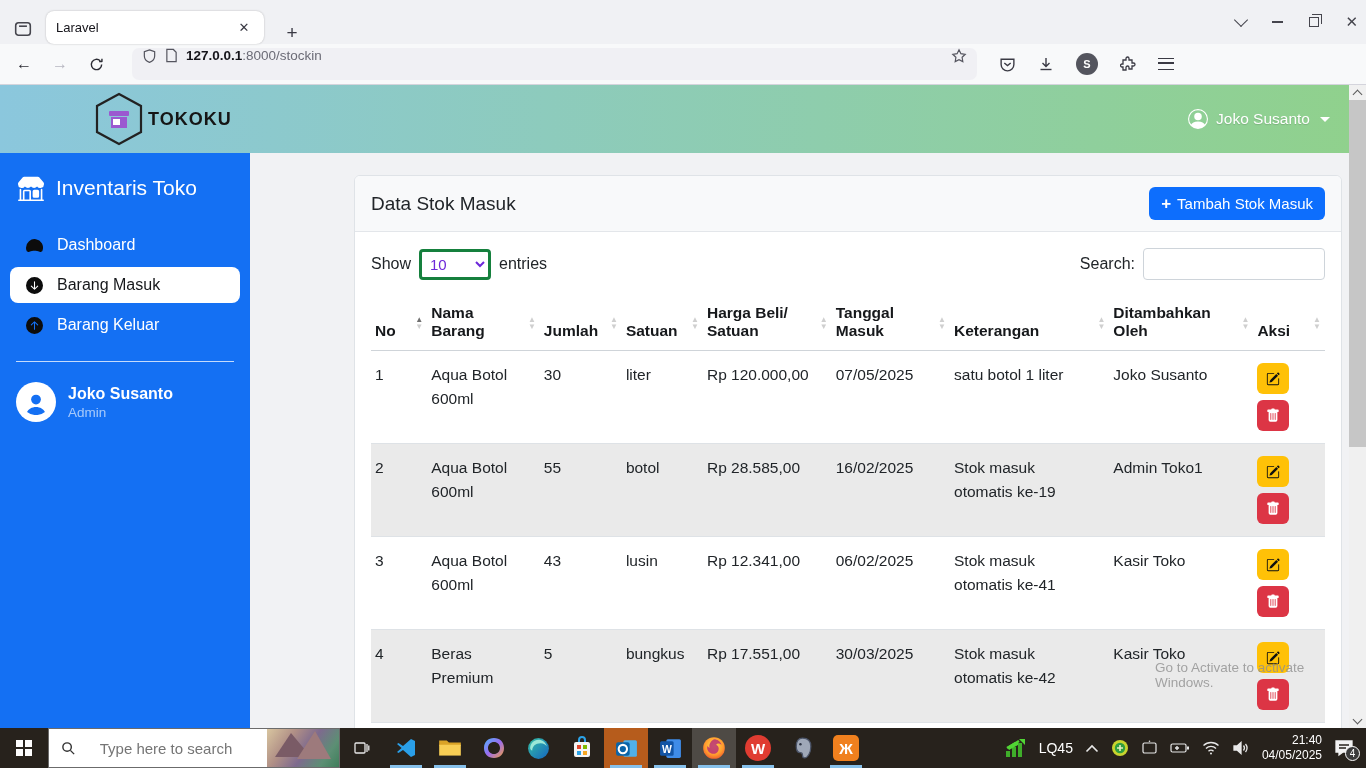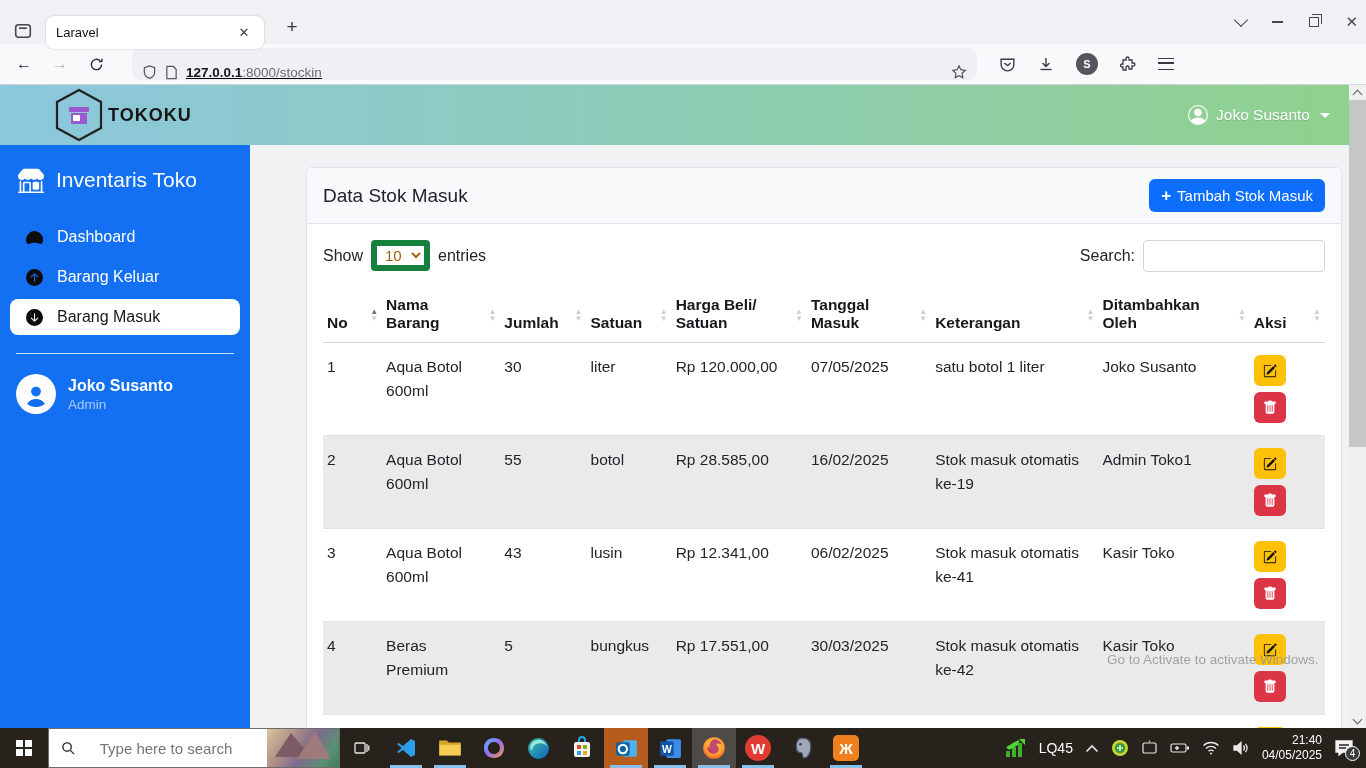--- a/index.html
+++ b/index.html
@@ -1,75 +1,75 @@
 <!DOCTYPE html>
 <html><head>
 <meta charset="utf-8">
 <style>
   * { margin:0; padding:0; box-sizing:border-box; }
   html,body { width:1366px; height:768px; overflow:hidden; }
   body { font-family:"Liberation Sans","DejaVu Sans",sans-serif; }
   .screen { position:relative; width:1366px; height:768px; background:#fff; overflow:hidden; }
 
   
-  .tabstrip { height:44px; background:#f0f1f4; display:flex; align-items:flex-start; padding:16px 8px; position:relative; }
+  .tabstrip { height:44px; background:#f0f1f4; display:flex; align-items:flex-end; padding:0 8px; position:relative; }
   .ffview { width:30px; height:30px; display:flex; align-items:center; justify-content:center; border-radius:4px; margin-right:8px; }
   .tab { width:218px; height:33px; background:#fff; border-radius:8px; box-shadow:0 0 2px rgba(0,0,0,.25); display:flex; align-items:center; padding:0 10px; font-size:13px; color:#15141a; }
   .tab .tab-title { flex:1; }
   .tab .tab-close { color:#3a3a44; font-size:13px; width:20px; height:20px; display:flex; align-items:center; justify-content:center; border-radius:3px; }
   .newtab { font-size:19px; color:#3a3a44; margin-left:14px; width:28px; text-align:center; }
   .tabstrip-right { position:absolute; right:8px; top:0; height:44px; display:flex; align-items:center; gap:26px; }
   .chev { width:10px; height:10px; border-right:1.6px solid #45454d; border-bottom:1.6px solid #45454d; transform:rotate(45deg); margin-top:-4px; }
   .restore { width:10px; height:10px; border:1.4px solid #45454d; position:relative; }
   .restore:before{ content:""; position:absolute; left:2px; top:-4px; width:9px; height:9px; border:1.4px solid #45454d; border-bottom:none; border-left:none; }
   .minim { width:11px; height:1.6px; background:#45454d; }
   .close-x { font-size:15px; color:#45454d; }
 
   .toolbar { height:41px; background:#f8f9fa; border-bottom:1px solid #d4d4dc; display:flex; align-items:center; padding:0 8px; gap:4px; }
   .nav-btn { width:32px; height:30px; display:flex; align-items:center; justify-content:center; font-size:16px; color:#2b2b33; }
   .nav-btn.disabled { color:#b6b6c0; }
-  .urlbar { flex:1; max-width:845px; height:32px; margin-left:16px; background:#f0f0f4; border-radius:7px; display:flex; align-items:flex-end; padding:0 10px; gap:8px;text-decoration:underline; }
+  .urlbar { flex:1; max-width:845px; height:32px; margin-left:16px; background:#f0f0f4; border-radius:7px; display:flex; align-items:flex-start; padding:0 10px; gap:8px; }
   .url-text { flex:1; font-size:13.5px; color:#15141a; }
   .url-text .dim { color:#6b6b76; }
   .tool-icons { display:flex; align-items:center; gap:22px; margin-left:18px; margin-right:6px; }
   .s-avatar { width:22px; height:22px; border-radius:50%; background:#54555e; color:#fff; font-size:11px; font-weight:bold; display:flex; align-items:center; justify-content:center; }
   .hamb { width:16px; height:12px; border-top:1.8px solid #3a3a44; border-bottom:1.8px solid #3a3a44; position:relative; }
   .hamb:before { content:""; position:absolute; left:0; top:3.4px; width:16px; height:1.8px; background:#3a3a44; }
 
   
   .viewport { position:relative; height:643px; overflow:hidden; background:#f1f2f4; }
 
-  .app-header { height:60px; background:linear-gradient(to right,#8bc7dd,#90d18c); display:flex; align-items:center; justify-content:space-between; padding:0 36px 0 52px; }
+  .app-header { height:68px; background:linear-gradient(to right,#8bc7dd,#90d18c); display:flex; align-items:center; justify-content:space-between; padding:0 36px 0 92px; }
   .brand { display:flex; align-items:center; gap:2px; }
   .brand-text { font-size:18px; font-weight:bold; letter-spacing:1px; color:#151515; }
   .user-menu { display:flex; align-items:center; gap:8px; color:#fff; font-size:15.5px; text-shadow:0 1px 1px rgba(0,0,0,.15); }
   .user-caret { width:0; height:0; border-left:5px solid transparent; border-right:5px solid transparent; border-top:5px solid #fff; margin-left:2px; }
 
   .app-body { display:flex; height:583px;gap:32px; }
   .sidebar { width:250px; background:#1470f3; height:100%; flex:none; color:#fff; }
   .sb-title { display:flex; align-items:center; gap:12px; padding:22px 18px 26px 18px; font-size:21px; }
   .sb-nav { display:flex; flex-direction:column; gap:4px; }
   .sb-item { display:flex; align-items:center; gap:14px; padding:9px 14px 9px 26px; font-size:16px; color:#fff; }
   .sb-item.active { background:#fff; color:#16181b; margin:0 10px; padding-left:16px; border-radius:8px; }
   .sb-divider { border:none; border-top:1px solid rgba(255,255,255,.75); margin:18px 16px 14px 16px; }
   .sb-user { display:flex; align-items:center; gap:12px; padding:6px 16px; }
   .sb-avatar { width:40px; height:40px; border-radius:50%; background:#fff; display:flex; align-items:center; justify-content:center; }
   .sb-user-name { font-size:16px; font-weight:bold; color:#fff; }
   .sb-user-role { font-size:13.5px; color:rgba(255,255,255,.62); margin-top:2px; }
 
-  .content { position:relative; flex:1; padding:22px 24px; }
+  .content { position:relative; flex:1; padding:22px 24px;margin-left:48px; }
   .card { background:#fff; border:1px solid #dfe3e7; border-radius:6px; overflow:hidden; }
   .card-header { background:#f8f9fa; border-bottom:1px solid #e3e6ea; padding:11px 16px; display:flex; align-items:center; justify-content:space-between; }
   .card-title { font-size:19px; color:#212529; }
   .btn-add { background:#0d6efd; color:#fff; border:none; border-radius:6px; padding:8px 12px; font-size:15px; display:flex; align-items:center; gap:6px; font-family:inherit; }
   .btn-add .plus { font-size:17px; font-weight:bold; line-height:1; }
   .card-body { padding:16px; }
-  .dt-controls { display:flex; justify-content:space-between; align-items:flex-start; margin-bottom:16px; }
+  .dt-controls { display:flex; justify-content:space-between; align-items:center; margin-bottom:16px; }
   .dt-length { display:flex; align-items:center; gap:8px; font-size:16px; color:#212529; }
-  .dt-length select { width:59px; height:31px; border:6px solid #15803d; border-radius:4px; font-size:15px; padding:0 4px; font-family:inherit; color:#a16207; background:#fff; }
+  .dt-length select { width:72px; height:31px; border:3px solid #15803d; border-radius:4px; font-size:15px; padding:0 4px; font-family:inherit; color:#6d28d9; background:#fff; }
   .dt-search { display:flex; align-items:center; gap:8px; font-size:16px; color:#212529; }
   .dt-search input { width:182px; height:32px; border:1px solid #ced4da; border-radius:4px; font-family:inherit; font-size:15px; padding:0 8px; }
 
   table.dt { width:100%; border-collapse:collapse; table-layout:fixed; }
   table.dt th { text-align:left; vertical-align:bottom; font-size:15.5px; font-weight:bold; color:#16181b; padding:8px 18px 10px 4px; border-bottom:1px solid #cfd4d9; position:relative; }
   table.dt th .sort { position:absolute; right:4px; top:50%; transform:translateY(-50%); display:flex; flex-direction:column; line-height:7px; font-size:8px; color:#cfcfcf; }
   table.dt th .sort .up.on { color:#6f6f6f; }
   table.dt td { font-size:15.5px; color:#212529; padding:12px 14px 12px 4px; vertical-align:top; border-bottom:1px solid #dee2e6; line-height:1.55; }
   table.dt tr:nth-child(2) td, table.dt tr:nth-child(4) td { background:#eaeaea; }
   col.c-no{width:5.9%} col.c-nama{width:11.8%} col.c-jml{width:8.6%} col.c-sat{width:8.5%}
@@ -212,31 +212,31 @@
           <span>Inventaris Toko</span>
         </div>
         <nav class="sb-nav">
           <div class="sb-item">
             <svg width="17" height="17" viewBox="0 0 16 16" fill="#0c0c0c">
                 <path d="M8 4a.5.5 0 0 1 .5.5V6a.5.5 0 0 1-1 0V4.5A.5.5 0 0 1 8 4zM3.732 5.732a.5.5 0 0 1 .707 0l.915.914a.5.5 0 1 1-.708.708l-.914-.915a.5.5 0 0 1 0-.707zM2 10a.5.5 0 0 1 .5-.5h1.586a.5.5 0 0 1 0 1H2.5A.5.5 0 0 1 2 10zm9.5 0a.5.5 0 0 1 .5-.5h1.5a.5.5 0 0 1 0 1H12a.5.5 0 0 1-.5-.5zm.754-4.246a.389.389 0 0 0-.527-.02L7.547 9.31a.91.91 0 1 0 1.302 1.258l3.434-4.297a.389.389 0 0 0-.029-.518z"></path>
                 <path fill-rule="evenodd" d="M0 10a8 8 0 1 1 15.547 2.661c-.442 1.253-1.845 1.602-2.932 1.25C11.309 13.488 9.475 13 8 13c-1.474 0-3.31.488-4.615.911-1.087.352-2.49.003-2.932-1.25A7.988 7.988 0 0 1 0 10z"></path>
               </svg>
             <span>Dashboard</span>
           </div>
+          <div class="sb-item active">
+            <svg width="17" height="17" viewBox="0 0 16 16" fill="#0c0c0c">
+                <path d="M16 8A8 8 0 1 1 0 8a8 8 0 0 1 16 0zM8.5 4.5a.5.5 0 0 0-1 0v5.793L5.354 8.146a.5.5 0 1 0-.708.708l3 3a.5.5 0 0 0 .708 0l3-3a.5.5 0 0 0-.708-.708L8.5 10.293V4.5z" fill-rule="evenodd"></path>
+              </svg>
+            <span>Barang Masuk</span>
+          </div>
           <div class="sb-item">
             <svg width="17" height="17" viewBox="0 0 16 16" fill="#0c0c0c">
                 <path d="M16 8A8 8 0 1 0 0 8a8 8 0 0 0 16 0zm-7.5 3.5a.5.5 0 0 1-1 0V5.707L5.354 7.854a.5.5 0 1 1-.708-.708l3-3a.5.5 0 0 1 .708 0l3 3a.5.5 0 0 1-.708.708L8.5 5.707V11.5z" fill-rule="evenodd"></path>
               </svg>
             <span>Barang Keluar</span>
-          </div>
-          <div class="sb-item active">
-            <svg width="17" height="17" viewBox="0 0 16 16" fill="#0c0c0c">
-                <path d="M16 8A8 8 0 1 1 0 8a8 8 0 0 1 16 0zM8.5 4.5a.5.5 0 0 0-1 0v5.793L5.354 8.146a.5.5 0 1 0-.708.708l3 3a.5.5 0 0 0 .708 0l3-3a.5.5 0 0 0-.708-.708L8.5 10.293V4.5z" fill-rule="evenodd"></path>
-              </svg>
-            <span>Barang Masuk</span>
           </div>
         </nav>
         <hr class="sb-divider">
         <div class="sb-user">
           <div class="sb-avatar">
             <svg width="26" height="26" viewBox="0 0 16 16" fill="#1470f3">
                 <path d="M11 6.5a3 3 0 1 1-6 0 3 3 0 0 1 6 0z"></path>
                 <path d="M2.5 14.2C3.3 12.3 5.4 11 8 11s4.7 1.3 5.5 3.2A7.97 7.97 0 0 1 8 16a7.97 7.97 0 0 1-5.5-1.8z"></path>
               </svg>
           </div>

